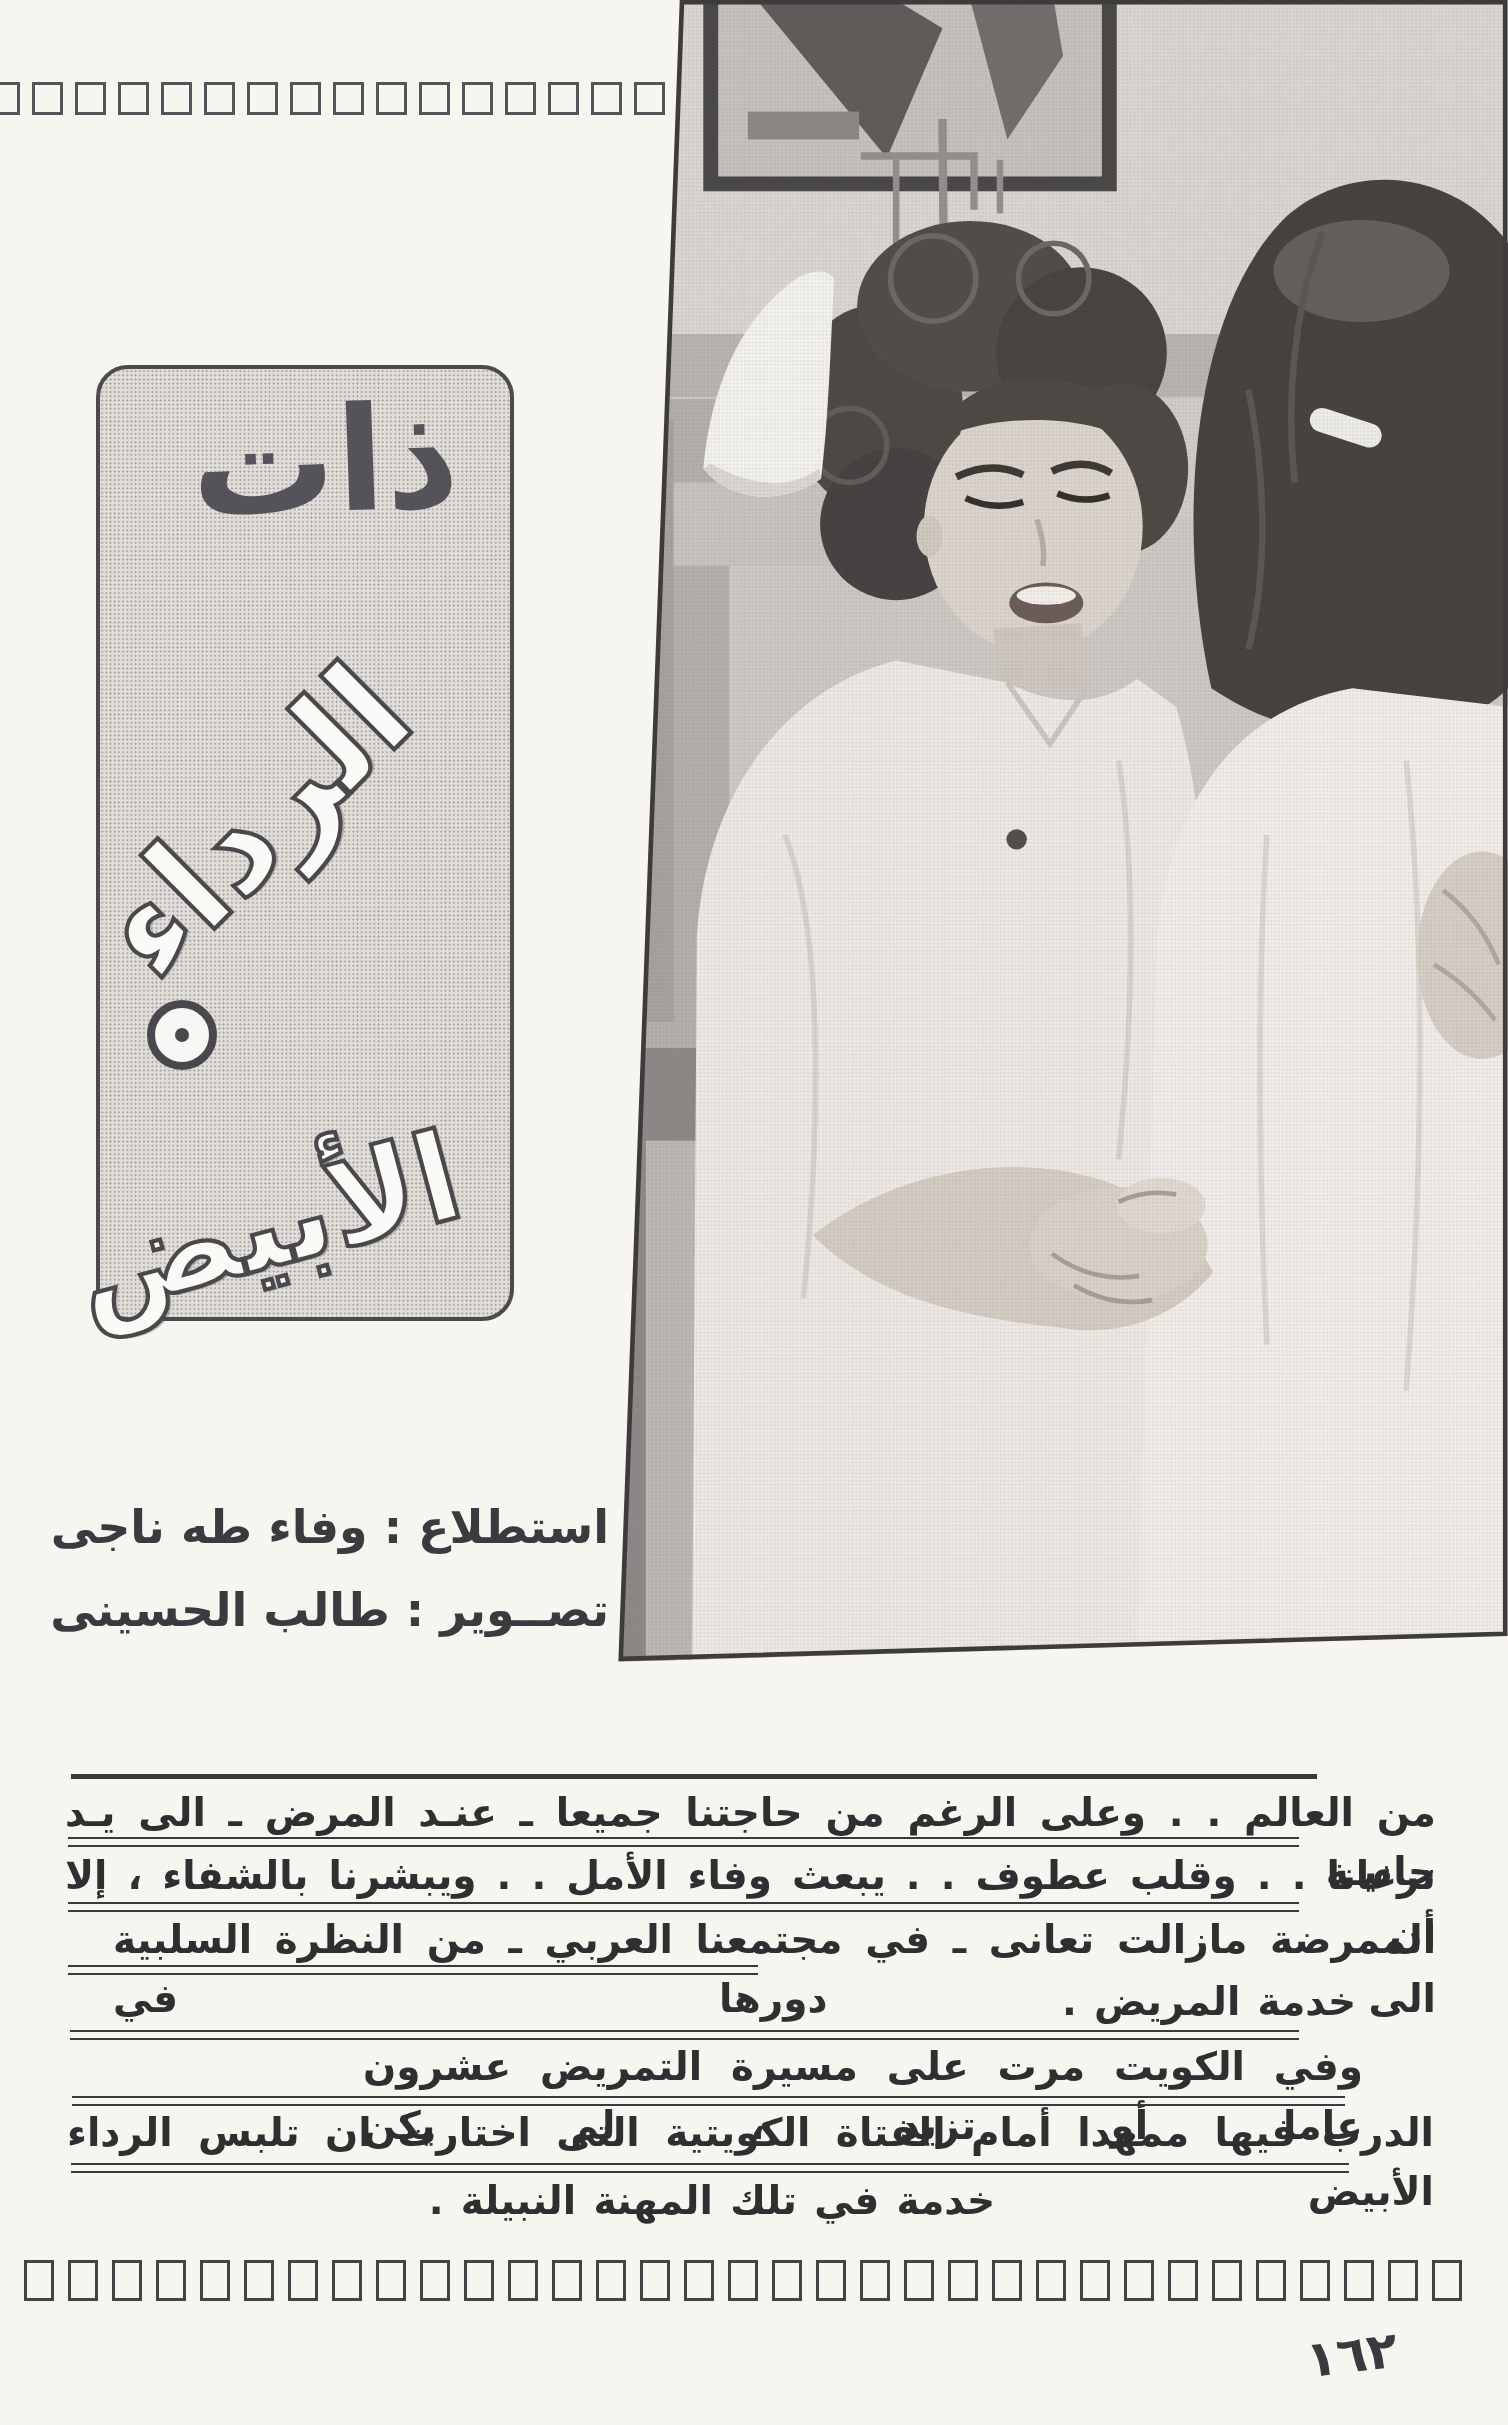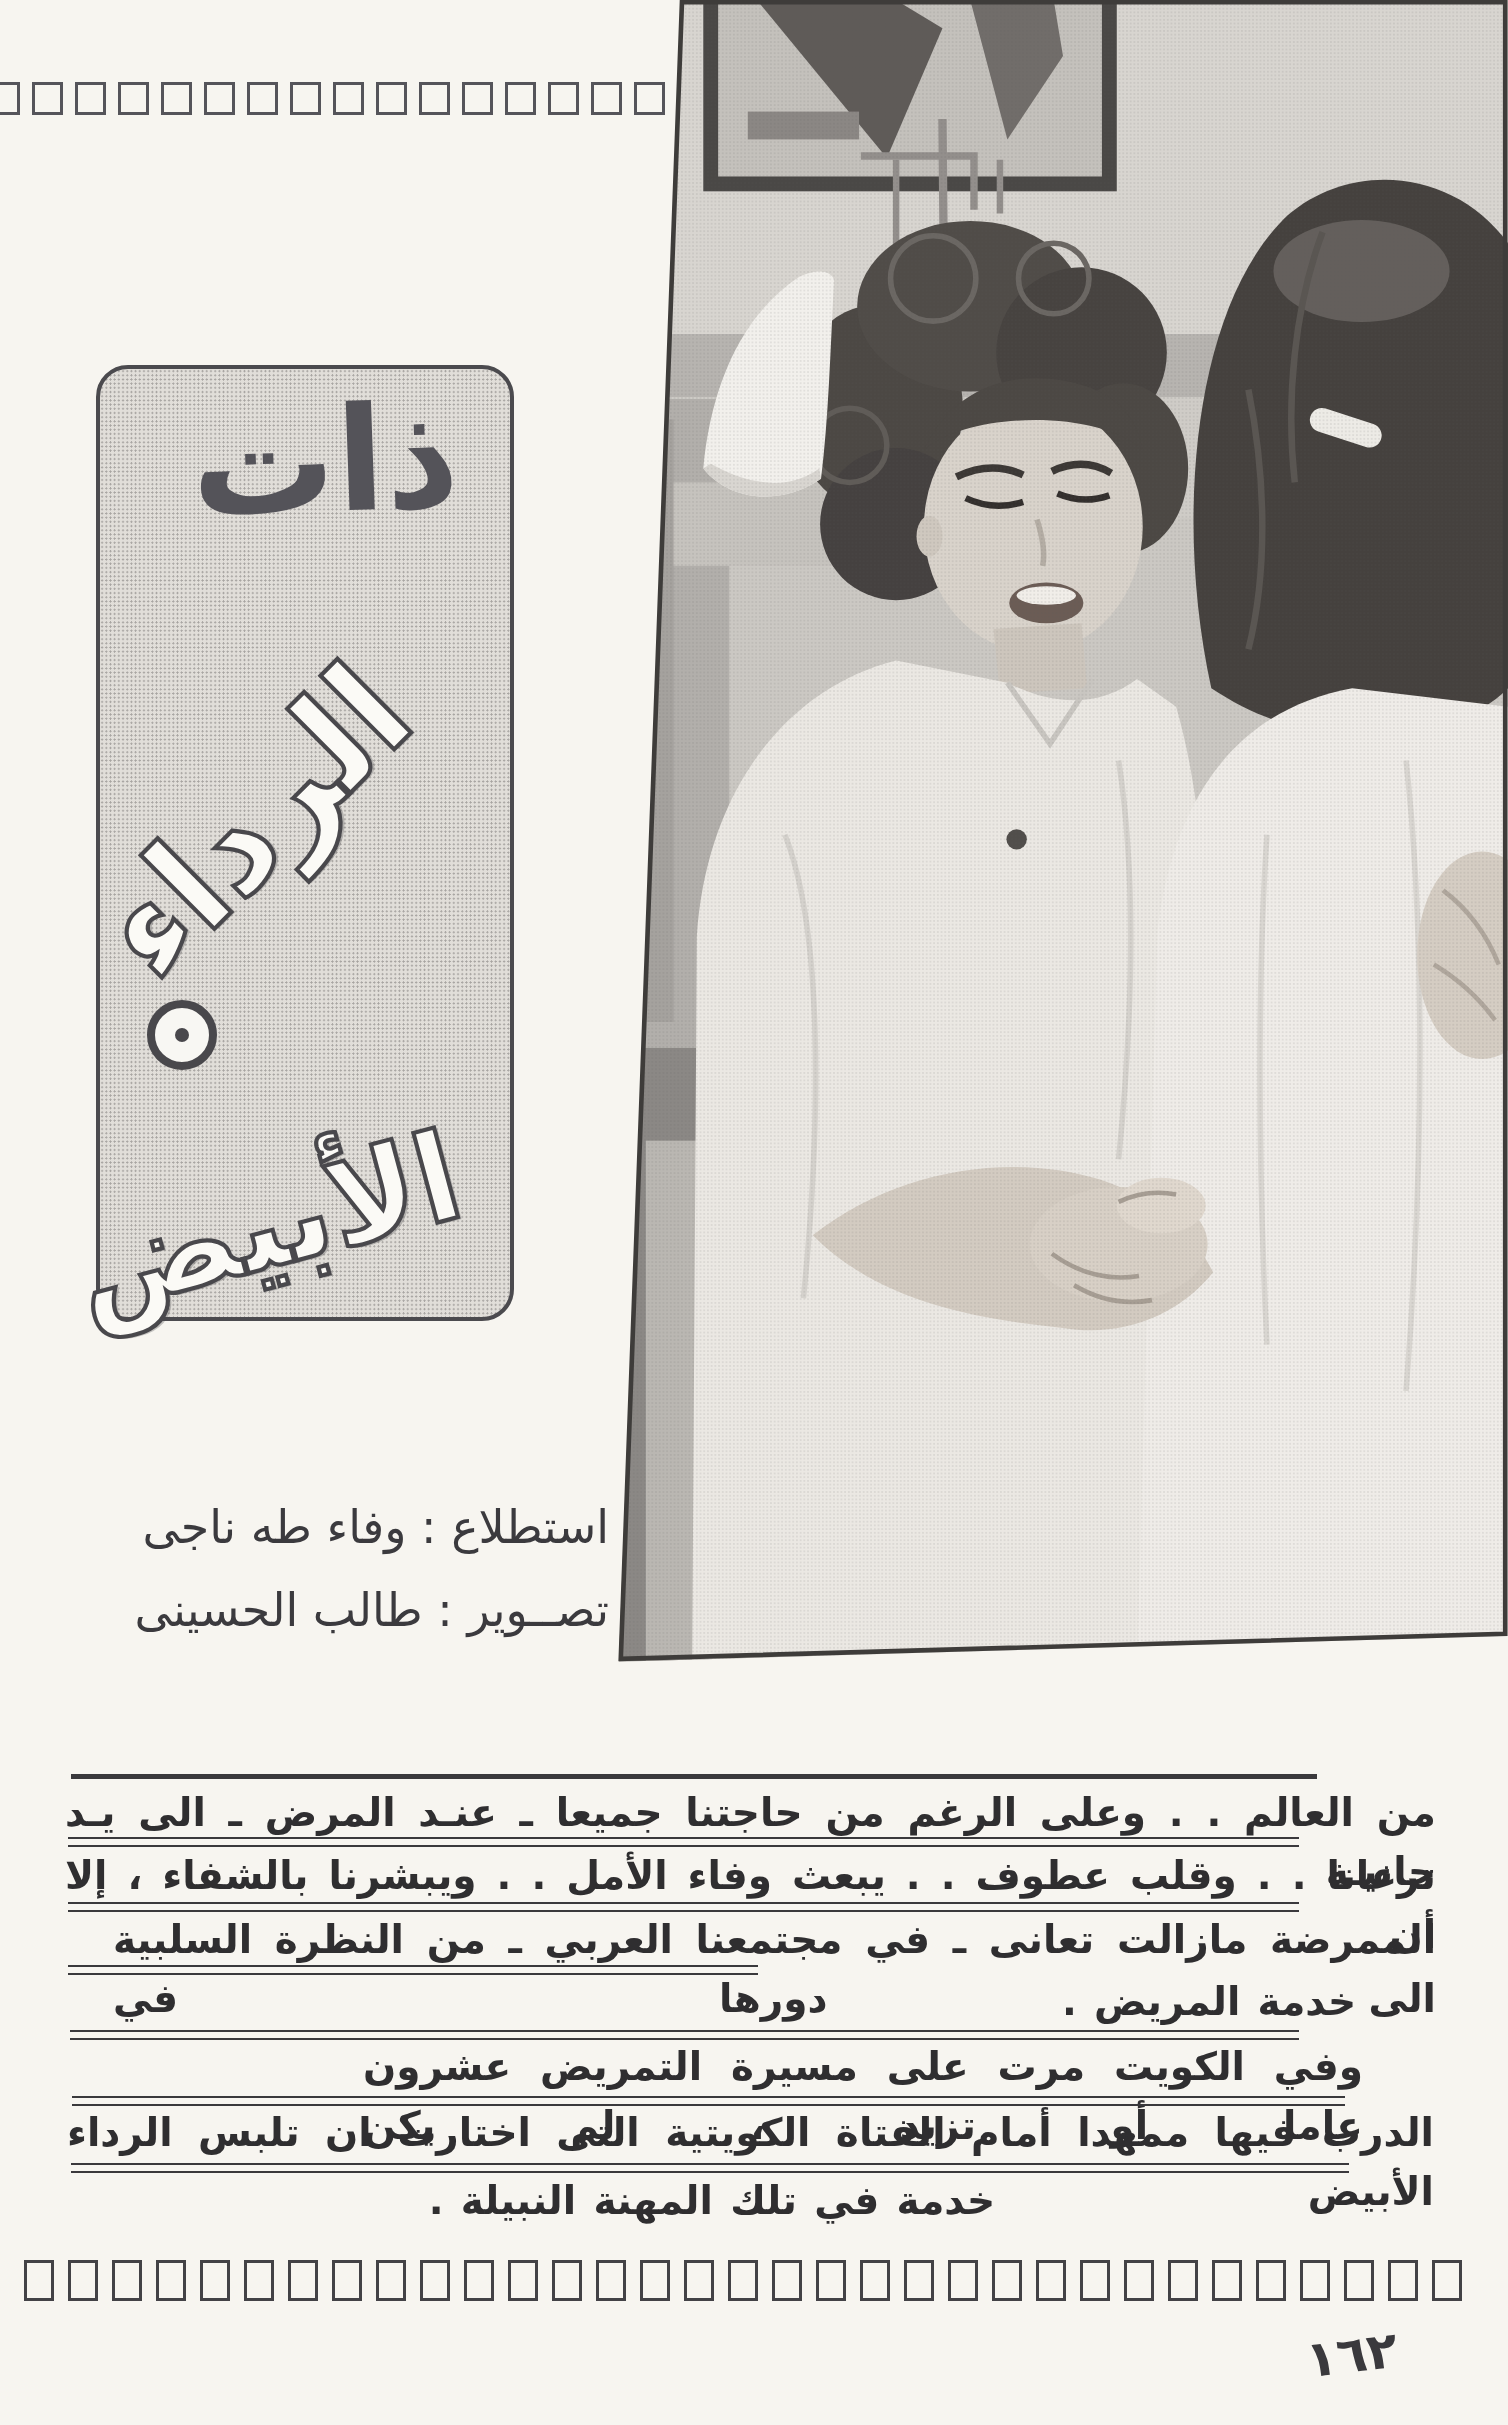--- a/index.html
+++ b/index.html
@@ -43,21 +43,21 @@
     border:8.3px solid #49484c;border-radius:50%;background:#f8f7f3;
   }
   .title-dot::after{
     content:"";position:absolute;left:20.4px;top:20.4px;width:14px;height:14px;
     border-radius:50%;background:#49484c;
   }
   
   .credits{
     position:absolute;top:1486px;right:899px;
     direction:rtl;text-align:right;
-    font-size:46px;font-weight:normal;color:#3b3a3e;line-height:83px;
+    font-size:46px;font-weight:bold;color:#3b3a3e;line-height:83px;
     white-space:nowrap;
   }
   
   .bline{
     position:absolute;direction:rtl;
     font-size:39px;font-weight:bold;color:#2f2e30;
     line-height:59px;height:59px;
     text-align:justify;text-align-last:justify;
     word-spacing:3.7px;
   }

